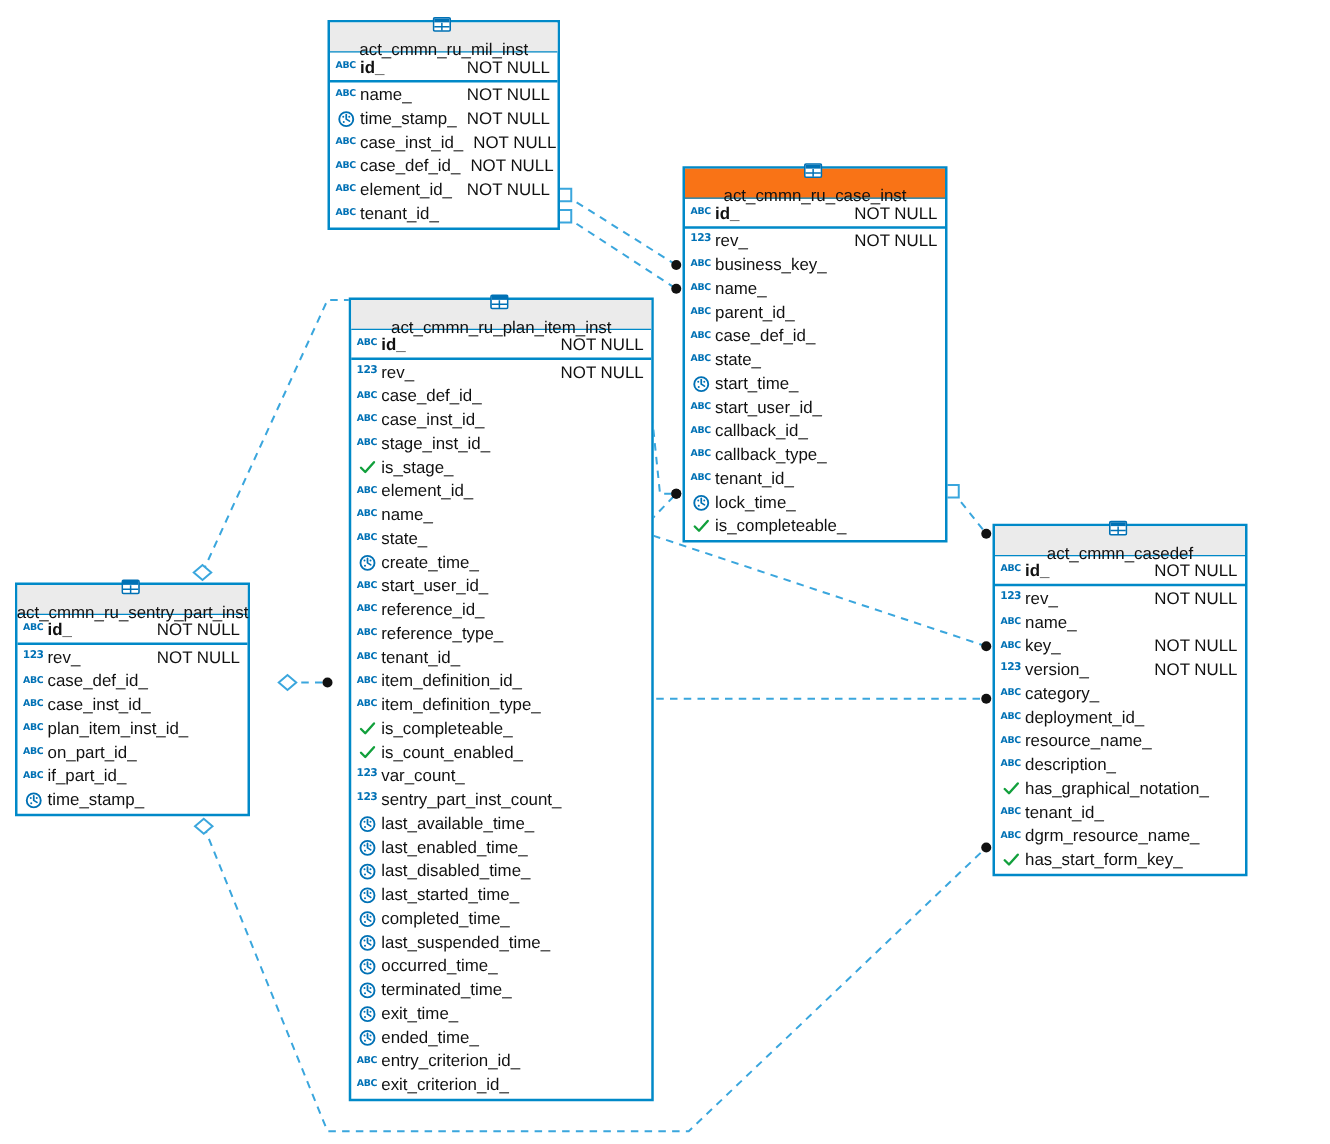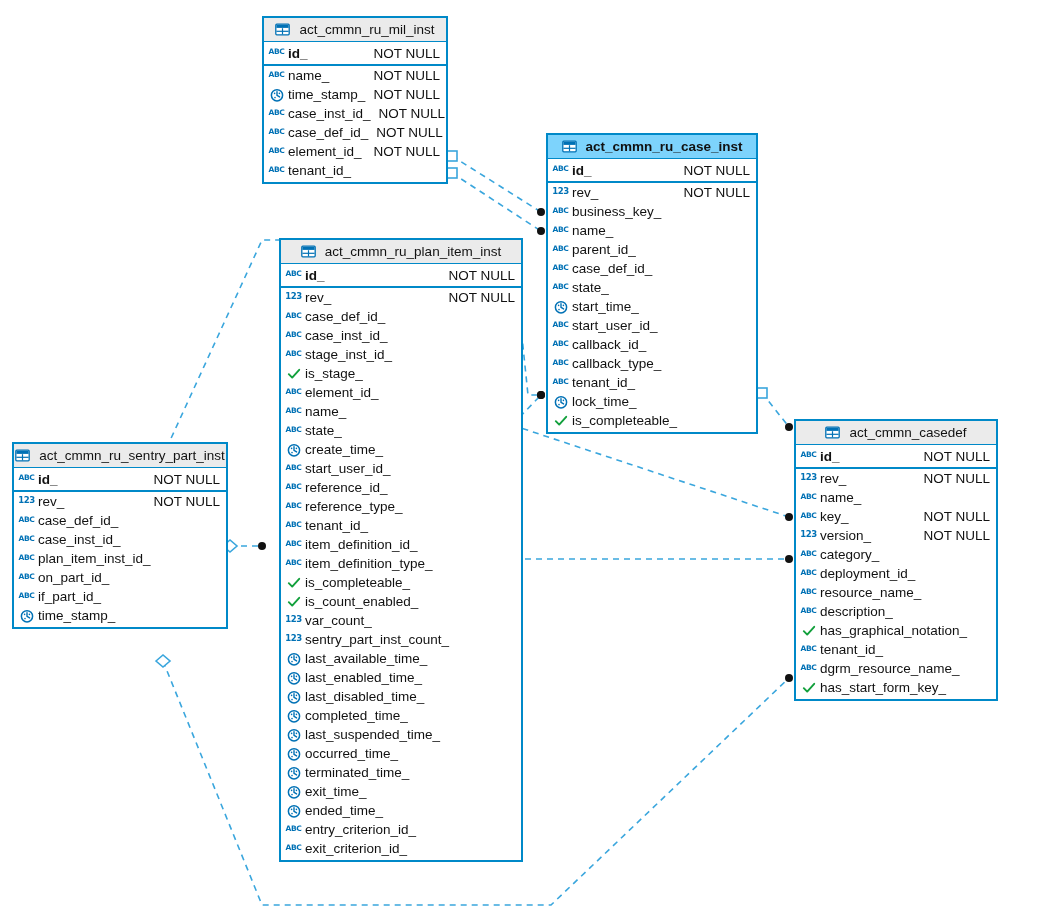--- a/index.html
+++ b/index.html
@@ -31,22 +31,23 @@
     height: 24px;
     background: #ebebeb;
     border-bottom: 1px solid #0089c8;
     display: flex;
     align-items: center;
     justify-content: center;
     gap: 5px;
     font-size: 13.5px;
     color: #111111;
     white-space: nowrap;
-  }
-  .tbl-header.accent { background: #7dd3fc; font-weight: bold; }
+    flex-direction: column;
+  }
+  .tbl-header.accent { background: #f97316; }
   .pk-row {
     height: 24px;
     border-bottom: 2px solid #0089c8;
     display: flex;
     align-items: center;
     padding: 0 6px 0 5px;
     font-size: 13.5px;
     color: #111111;
   }
   .col-row {
@@ -670,20 +671,33 @@
         <div class="col-row">
           <span class="ico">
             <svg width="14" height="14" viewBox="0 0 14 14">
               <circle cx="7" cy="7.3" r="5.6" fill="none" stroke="#0071b5" stroke-width="1.5"></circle>
               <path d="M7 3.6 L7 7.3 L9.6 8.9" fill="none" stroke="#0071b5" stroke-width="1.4" stroke-linecap="round"></path>
               <circle cx="4.6" cy="5.4" r="0.8" fill="#0071b5"></circle>
               <circle cx="9.4" cy="5.4" r="0.8" fill="#0071b5"></circle>
               <circle cx="5" cy="9.6" r="0.8" fill="#0071b5"></circle>
             </svg>
           </span>
+          <span class="col-name">last_started_time_</span>
+          <span class="spacer"></span>
+        </div>
+        <div class="col-row">
+          <span class="ico">
+            <svg width="14" height="14" viewBox="0 0 14 14">
+              <circle cx="7" cy="7.3" r="5.6" fill="none" stroke="#0071b5" stroke-width="1.5"></circle>
+              <path d="M7 3.6 L7 7.3 L9.6 8.9" fill="none" stroke="#0071b5" stroke-width="1.4" stroke-linecap="round"></path>
+              <circle cx="4.6" cy="5.4" r="0.8" fill="#0071b5"></circle>
+              <circle cx="9.4" cy="5.4" r="0.8" fill="#0071b5"></circle>
+              <circle cx="5" cy="9.6" r="0.8" fill="#0071b5"></circle>
+            </svg>
+          </span>
           <span class="col-name">completed_time_</span>
           <span class="spacer"></span>
         </div>
         <div class="col-row">
           <span class="ico">
             <svg width="14" height="14" viewBox="0 0 14 14">
               <circle cx="7" cy="7.3" r="5.6" fill="none" stroke="#0071b5" stroke-width="1.5"></circle>
               <path d="M7 3.6 L7 7.3 L9.6 8.9" fill="none" stroke="#0071b5" stroke-width="1.4" stroke-linecap="round"></path>
               <circle cx="4.6" cy="5.4" r="0.8" fill="#0071b5"></circle>
               <circle cx="9.4" cy="5.4" r="0.8" fill="#0071b5"></circle>
@@ -754,21 +768,21 @@
         </div>
         <div class="col-row">
           <span class="ico">
             <span class="ico-abc">ABC</span>
           </span>
           <span class="col-name">exit_criterion_id_</span>
           <span class="spacer"></span>
         </div>
       </div>
     </div>
-    <div class="table-box" style="left: 12px; top: 442px; width: 216px;">
+    <div class="table-box" style="left: 12px; top: 466px; width: 188px;">
       <div class="tbl-header">
         <span class="ico hdr-ico">
           <svg width="15" height="13" viewBox="0 0 15 13">
             <rect x="0.8" y="1.2" width="13.4" height="10.6" rx="1" fill="#ffffff" stroke="#0071b5" stroke-width="1.3"></rect>
             <rect x="1.4" y="1.8" width="12.2" height="3.1" fill="#0071b5"></rect>
             <line x1="7.5" y1="5.2" x2="7.5" y2="11.4" stroke="#0071b5" stroke-width="1.2"></line>
             <line x1="1.4" y1="8.3" x2="13.6" y2="8.3" stroke="#0071b5" stroke-width="1.2"></line>
           </svg>
         </span>
         <span>act_cmmn_ru_sentry_part_inst</span>

